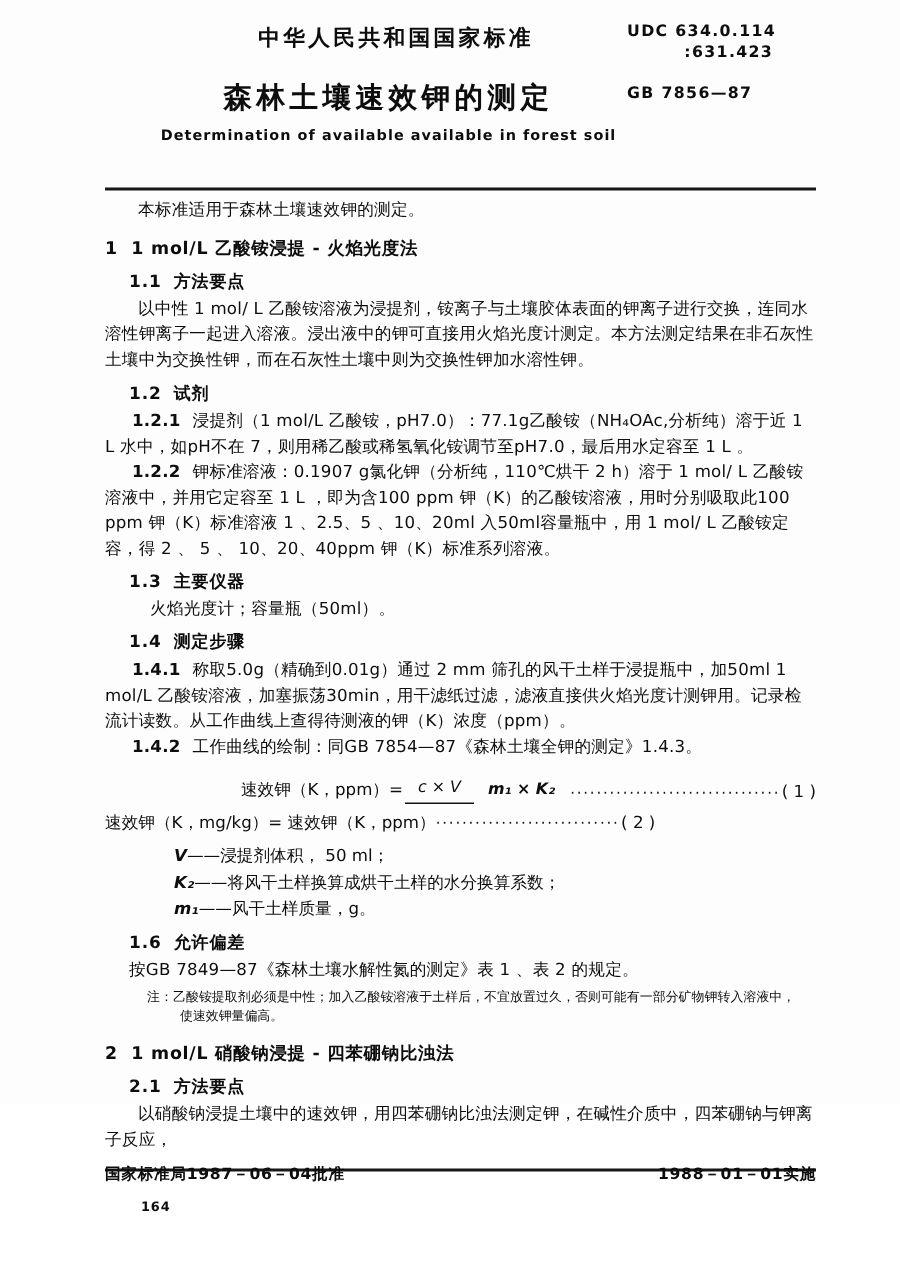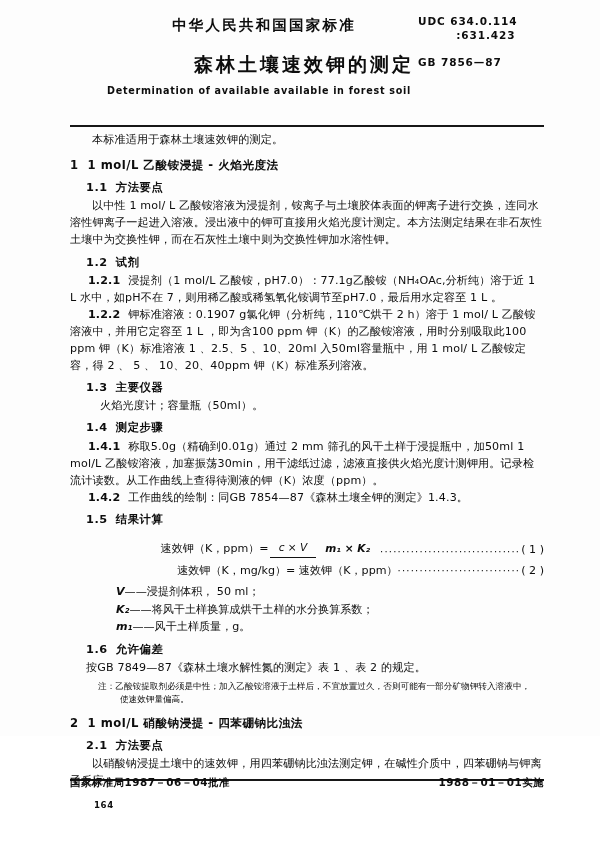--- a/index.html
+++ b/index.html
@@ -42,21 +42,21 @@
     text-align: center;
     font-size: 14.5px;
     font-weight: bold;
     letter-spacing: 2.2px;
   }
   .doc-title {
     position: absolute;
     left: 34px;
     top: 52px;
     width: 310px;
-    text-align: right;
+    text-align: center;
     font-size: 19px;
     font-weight: bold;
     letter-spacing: 3px;
   }
   .doc-title-en {
     position: absolute;
     left: 24px;
     top: 85px;
     width: 330px;
     text-align: center;
@@ -172,21 +172,21 @@
     letter-spacing: 1.2px;
     font-size: 10px;
     align-self: flex-start;
     margin-top: 6px;
   }
   .eq-tag { white-space: nowrap; margin-left: 1px; align-self: flex-start; margin-top: 4px; }
   .formula-2 {
     margin: 2px 0 4px 0;
     display: flex;
     align-items: baseline;
-    justify-content: flex-end;
+    justify-content: flex-start;
     font-size: 11.1px;
   }
   .formula-2 .dotfill { align-self: baseline; margin-top: 0; }
   .formula-2 .eq-tag { margin-top: 0; }
 
   .var-line {
     margin: 0;
     padding-left: 46px;
     text-indent: 0;
     font-size: 11.1px;
@@ -294,23 +294,20 @@
       <p class="h2">
         <span class="num">1.4</span><span>测定步骤</span>
       </p>
       <p class="p-sub">
         <span class="h3-inline">1.4.1</span><span>称取5.0g（精确到0.01g）通过 2 mm 筛孔的风干土样于浸提瓶中，加50ml 1 mol/L 乙酸铵溶液，加塞振荡30min，用干滤纸过滤，滤液直接供火焰光度计测钾用。记录检流计读数。从工作曲线上查得待测液的钾（K）浓度（ppm）。</span>
       </p>
       <p class="p-sub">
         <span class="h3-inline">1.4.2</span><span>工作曲线的绘制：同GB 7854—87《森林土壤全钾的测定》1.4.3。</span>
       </p>
 
-      <p class="h2">
-        <span class="num">1.5</span><span>结果计算</span>
-      </p>
 
       <div class="formula-1">
         <span class="formula-lead">速效钾（K，ppm）=</span>
         <span class="frac">
           <span class="num-part">c × V</span>
           <span class="den-part">m₁ × K₂</span>
         </span>
         <span class="dotfill">································</span>
         <span class="eq-tag">( 1 )</span>
       </div>

